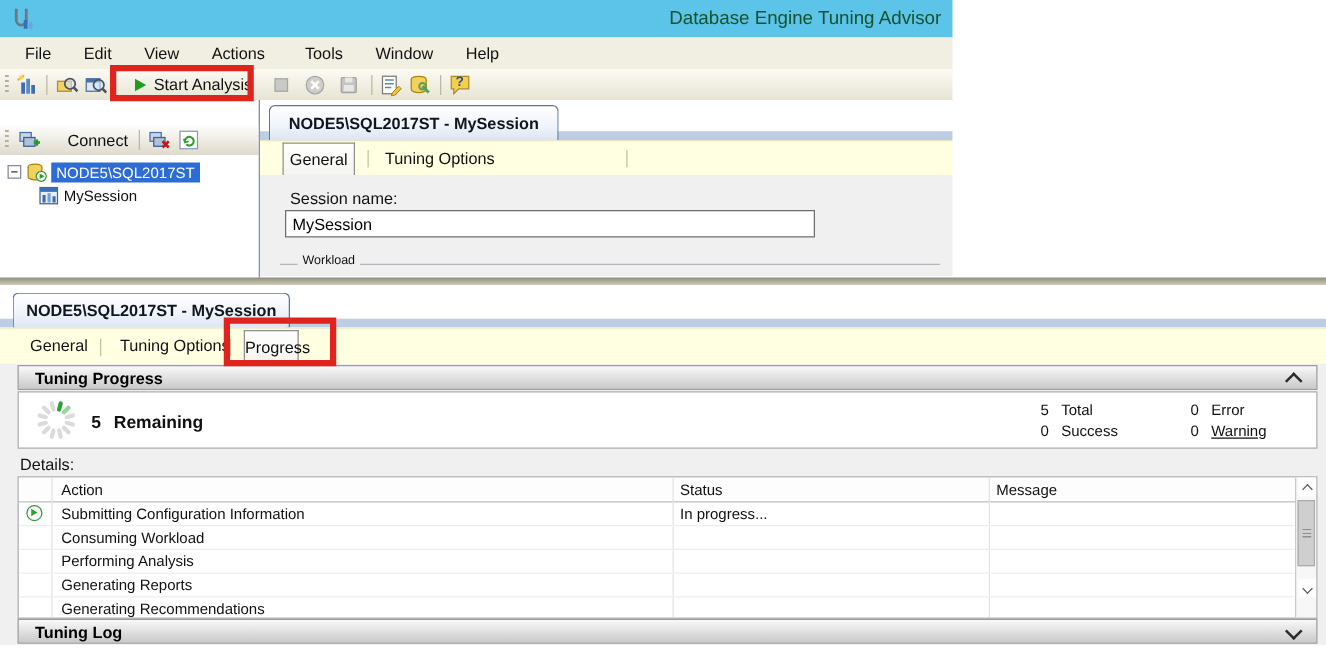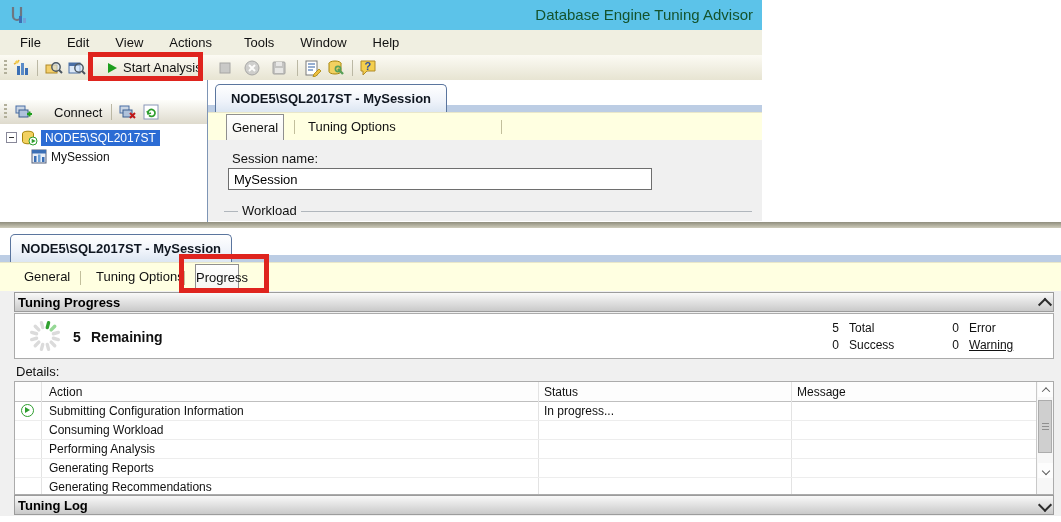--- a/index.html
+++ b/index.html
@@ -32,26 +32,26 @@
   .rightpane{left:207px;top:80px;width:555px;height:142px;background:#fff;border-left:1px solid #7E95B5;box-sizing:border-box;}
   .band{background:#BCCDE4;}
   .doctab{border:1px solid #5A759E;border-bottom:none;border-radius:5px 5px 0 0;background:linear-gradient(#FFFFFF,#EFF3FA 60%,#DCE6F2);font-weight:bold;font-size:13px;text-align:center;color:#0F1620;box-sizing:border-box;}
   .subtabrow{background:#FFFFE1;border-top:1px solid #E9E7CA;}
   .subtab-label{font-size:13px;line-height:28px;}
   .subtab-active{border:1px solid #8F8F8F;border-bottom:none;background:linear-gradient(#FEFEFE,#F4F4F0);font-size:13px;text-align:center;box-sizing:border-box;}
   .vline{width:1px;height:14px;background:#C2BF9C;}
   .gcontent{background:#F0F0F0;font-size:13px;}
   .textfield{border:1px solid #6E6E6E;background:#fff;font:13px "Liberation Sans",sans-serif;padding:2px 5px;box-sizing:border-box;}
   .grpline{border-top:1px solid #B0B6BC;}
-  .grplegend{background:#F0F0F0;padding:0 4px;font-size:13px;}
+  .grplegend{background:#F0F0F0;padding:0 4px;font-size:10px;}
   
   .splice{left:0;top:222px;width:1061px;height:6px;background:linear-gradient(#8F8D7E,#A8A695 40%,#CFCCBB);}
   
   .bottomwin{left:0;top:228px;width:1061px;height:294px;background:#fff;}
-  .sechdr{background:linear-gradient(#F9F9F9,#C9C9C9);border:1px solid #9C9C9C;font-weight:bold;font-size:13px;display:flex;align-items:center;padding:0 3px;box-sizing:border-box;color:#000;}
+  .sechdr{background:linear-gradient(#F9F9F9,#C9C9C9);border:1px solid #9C9C9C;font-weight:bold;font-size:13px;display:flex;align-items:center;padding:0 13px;box-sizing:border-box;color:#000;}
   .caret{width:8px;height:8px;border-top:2px solid #2B2B2B;border-left:2px solid #2B2B2B;display:inline-block;}
   .caret-up{transform:rotate(45deg) translate(2px,2px);}
   .caret-down{transform:rotate(225deg);}
   .statspanel{background:#fff;border:1px solid #ABABAB;box-sizing:border-box;}
   .remain{font-weight:bold;font-size:14px;}
   .statnum{width:20px;text-align:right;font-size:12px;display:inline-block;}
   .statlab{font-size:12px;}
   .dtable{background:#fff;border:1px solid #ABABAB;box-sizing:border-box;font-size:12px;overflow:hidden;}
   .thead{position:absolute;left:0;top:0;width:1038px;height:19px;border-bottom:1px solid #BFBFBF;background:#FDFDFD;}
   .colsep{position:absolute;top:0;width:1px;height:112px;background:#E3E3E3;}

